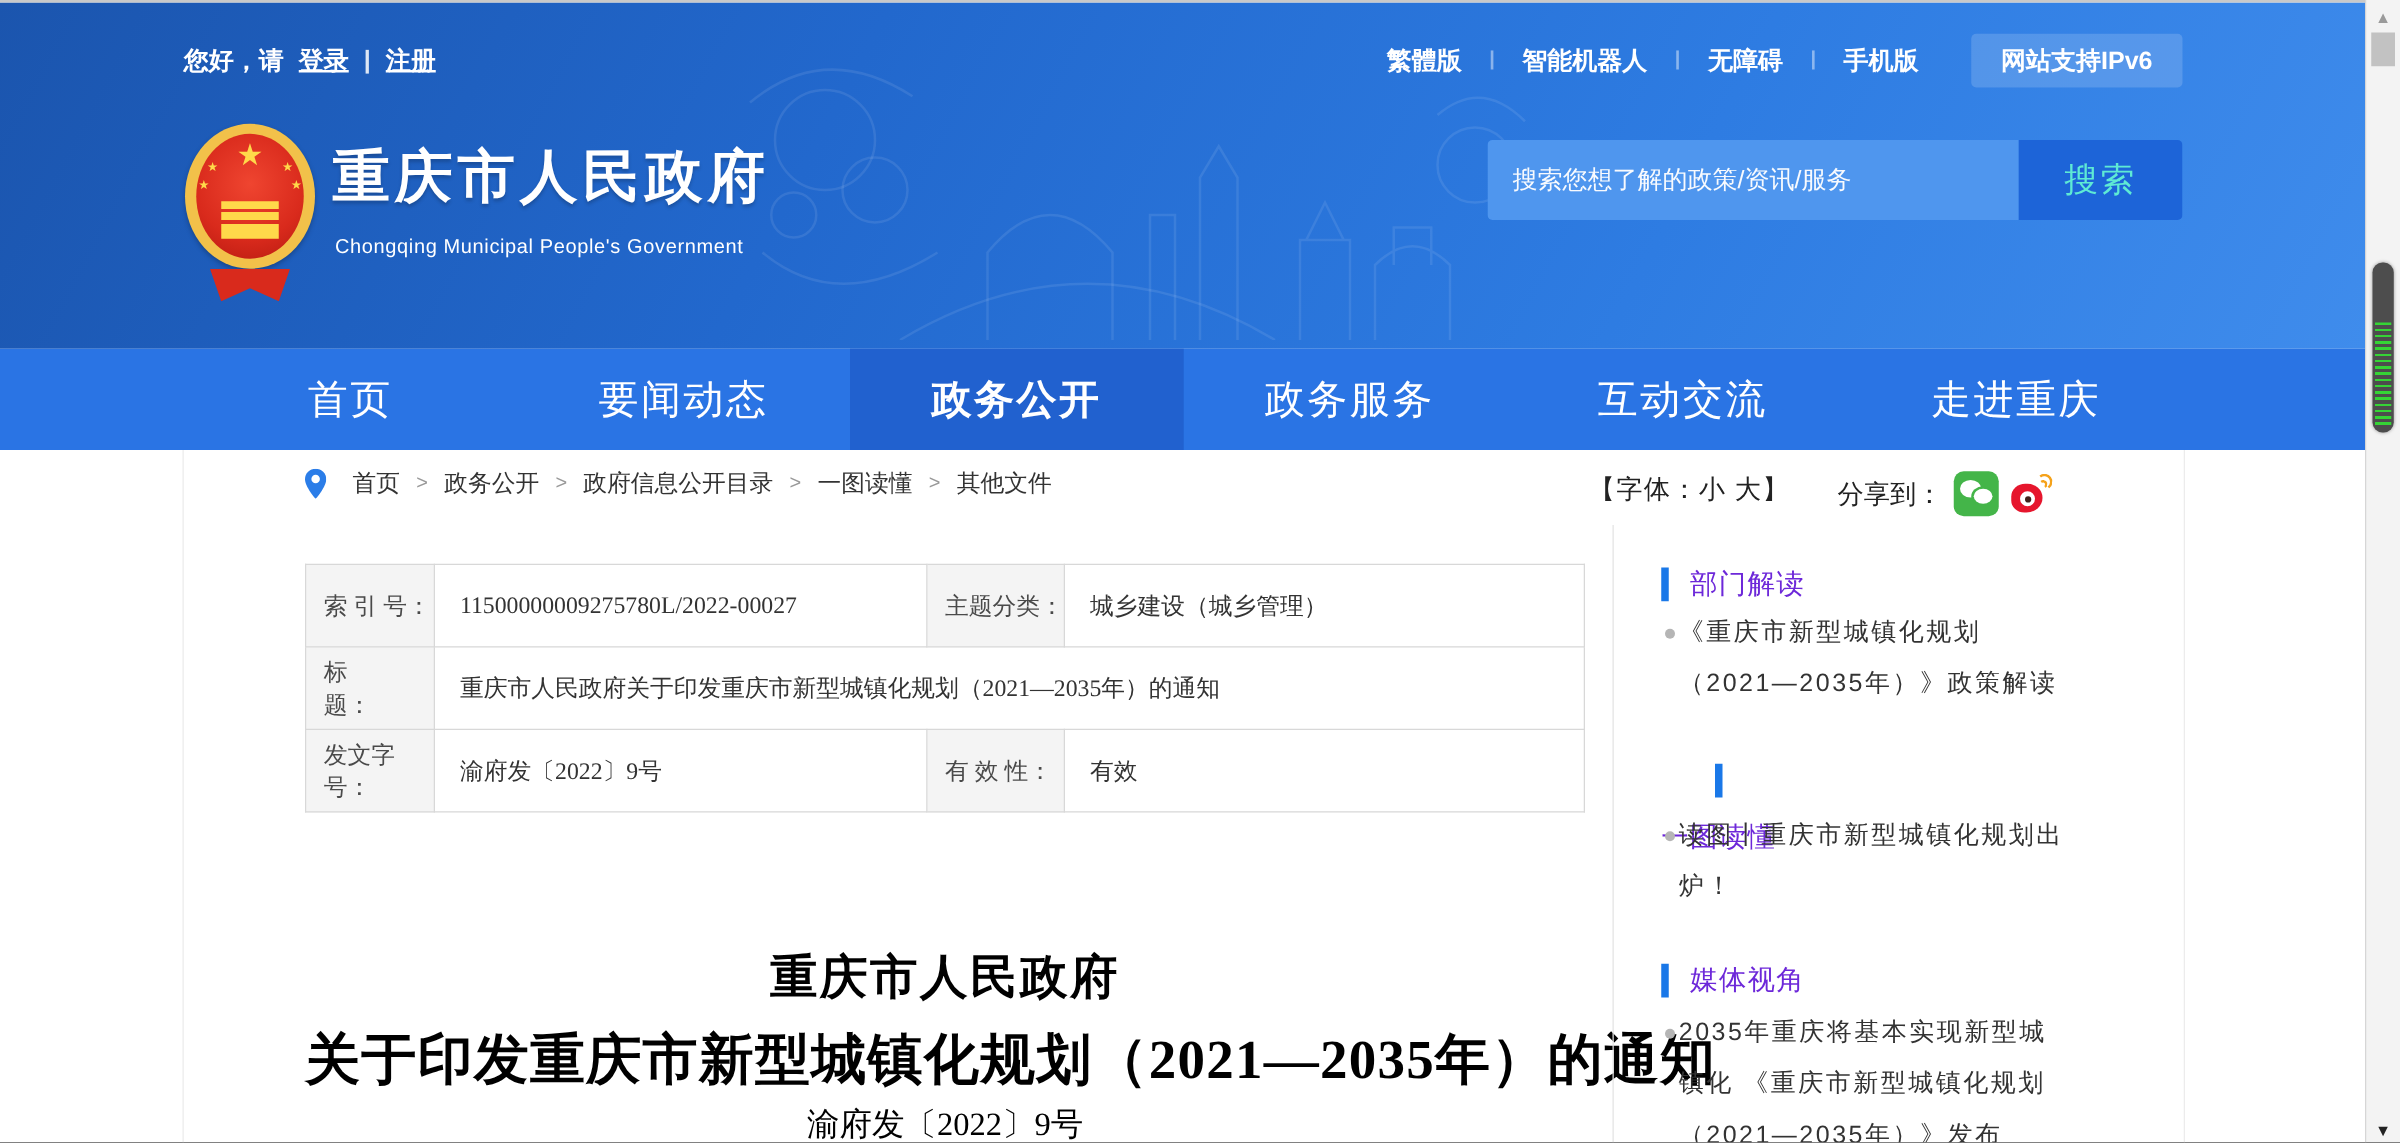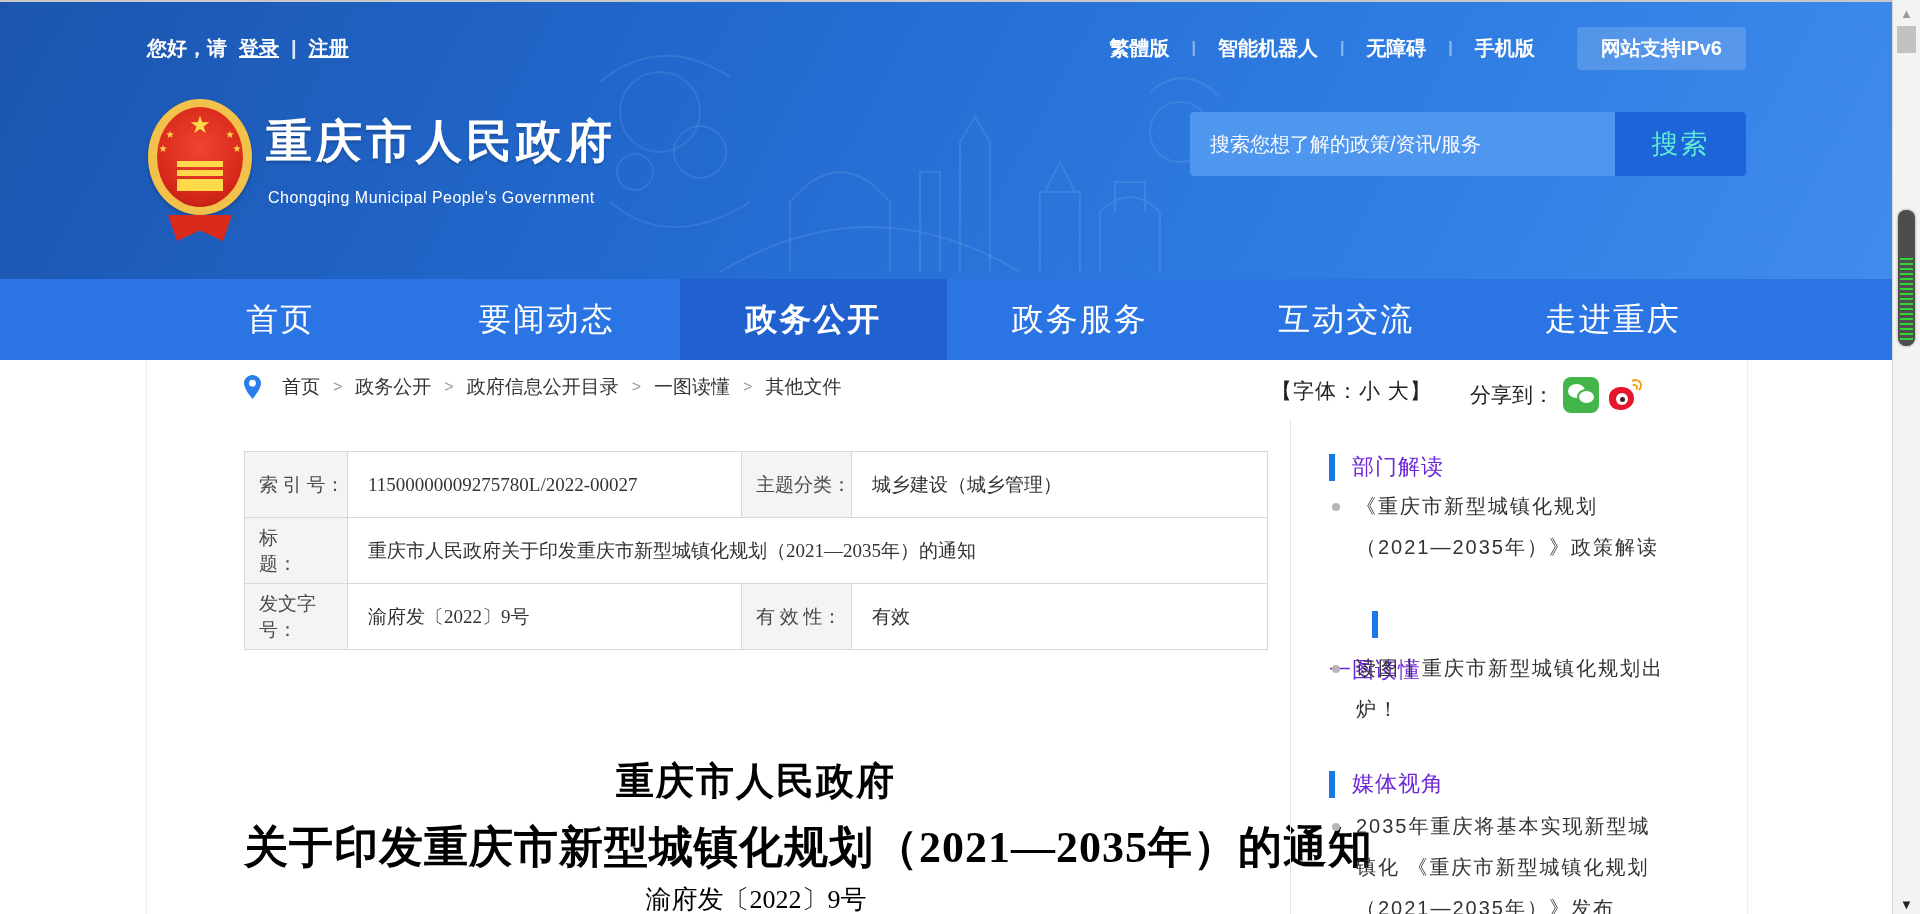--- a/index.html
+++ b/index.html
@@ -119,21 +119,21 @@
   .doc-head { position:absolute; left:244px; width:1024px; text-align:center;
     font-family:"Liberation Serif","DejaVu Serif",serif; color:#000; }
   .doc-org   { top:396px; font-size:38px; font-weight:700; letter-spacing:2px; }
   .doc-title { top:458px; font-size:44px; font-weight:700; letter-spacing:1px; white-space:nowrap; }
   .doc-num   { top:522px; font-size:26px; }
   
   .side-divider { position:absolute; left:1290px; top:60px; bottom:0; width:1px; background:#e3e3e3; }
   .side-sec-head { position:absolute; left:1329px; display:flex; align-items:center; gap:17px; }
   .side-sec-bar { width:6px; height:27px; background:#1a78e8; }
   .side-sec-title { font-size:22px; color:#6d28d9; font-weight:500; letter-spacing:1px; }
-  .side-item { position:absolute; left:1332px; width:412px; display:flex; gap:16px; cursor:pointer; }
+  .side-item { position:absolute; left:1332px; width:412px; display:flex; gap:3px; cursor:pointer; }
   .side-bullet { width:8px; height:8px; border-radius:50%; background:#b5b5b5; margin-top:17px; flex:none; }
   .side-text { font-size:20px; color:#333; line-height:41px; letter-spacing:2px; white-space:pre-wrap; }
   .sec1 { top:92px; }  .it1 { top:126px; }
   .sec2 { top:251px;flex-direction:column; } .it2 { top:288px; }
   .sec3 { top:409px; } .it3 { top:446px; }
   
   .scrollbar {
     position:absolute; right:0; top:0; width:28px; height:914px;
     background:#f3f3f3; border-left:1px solid #d6d6d6;
   }

